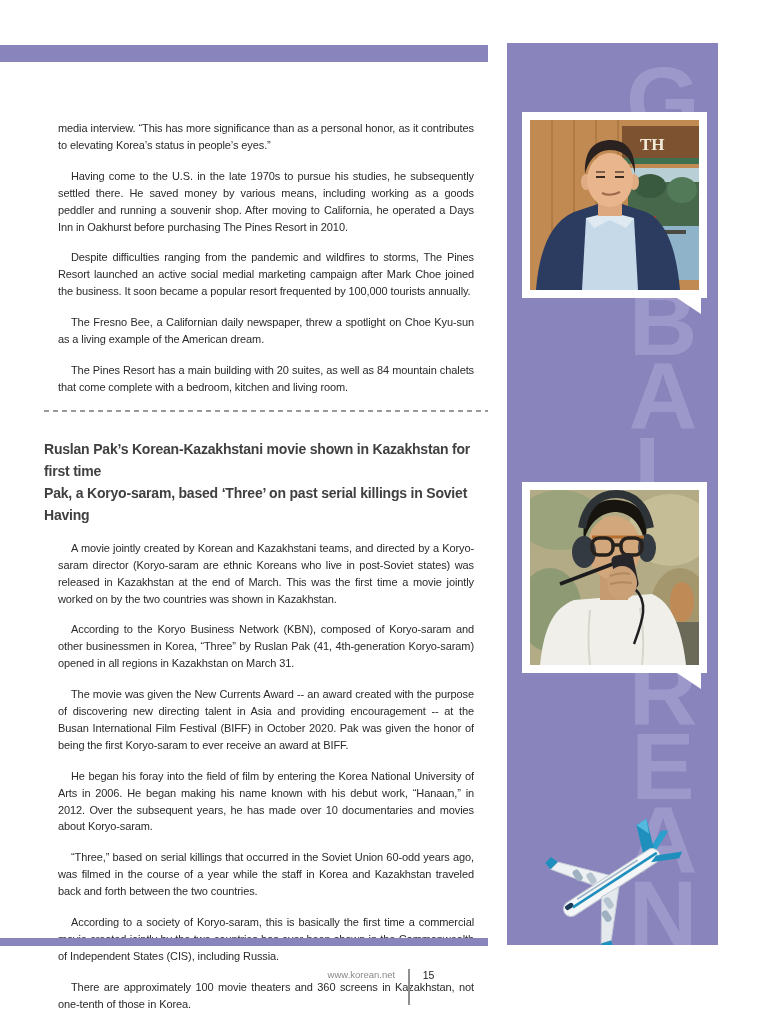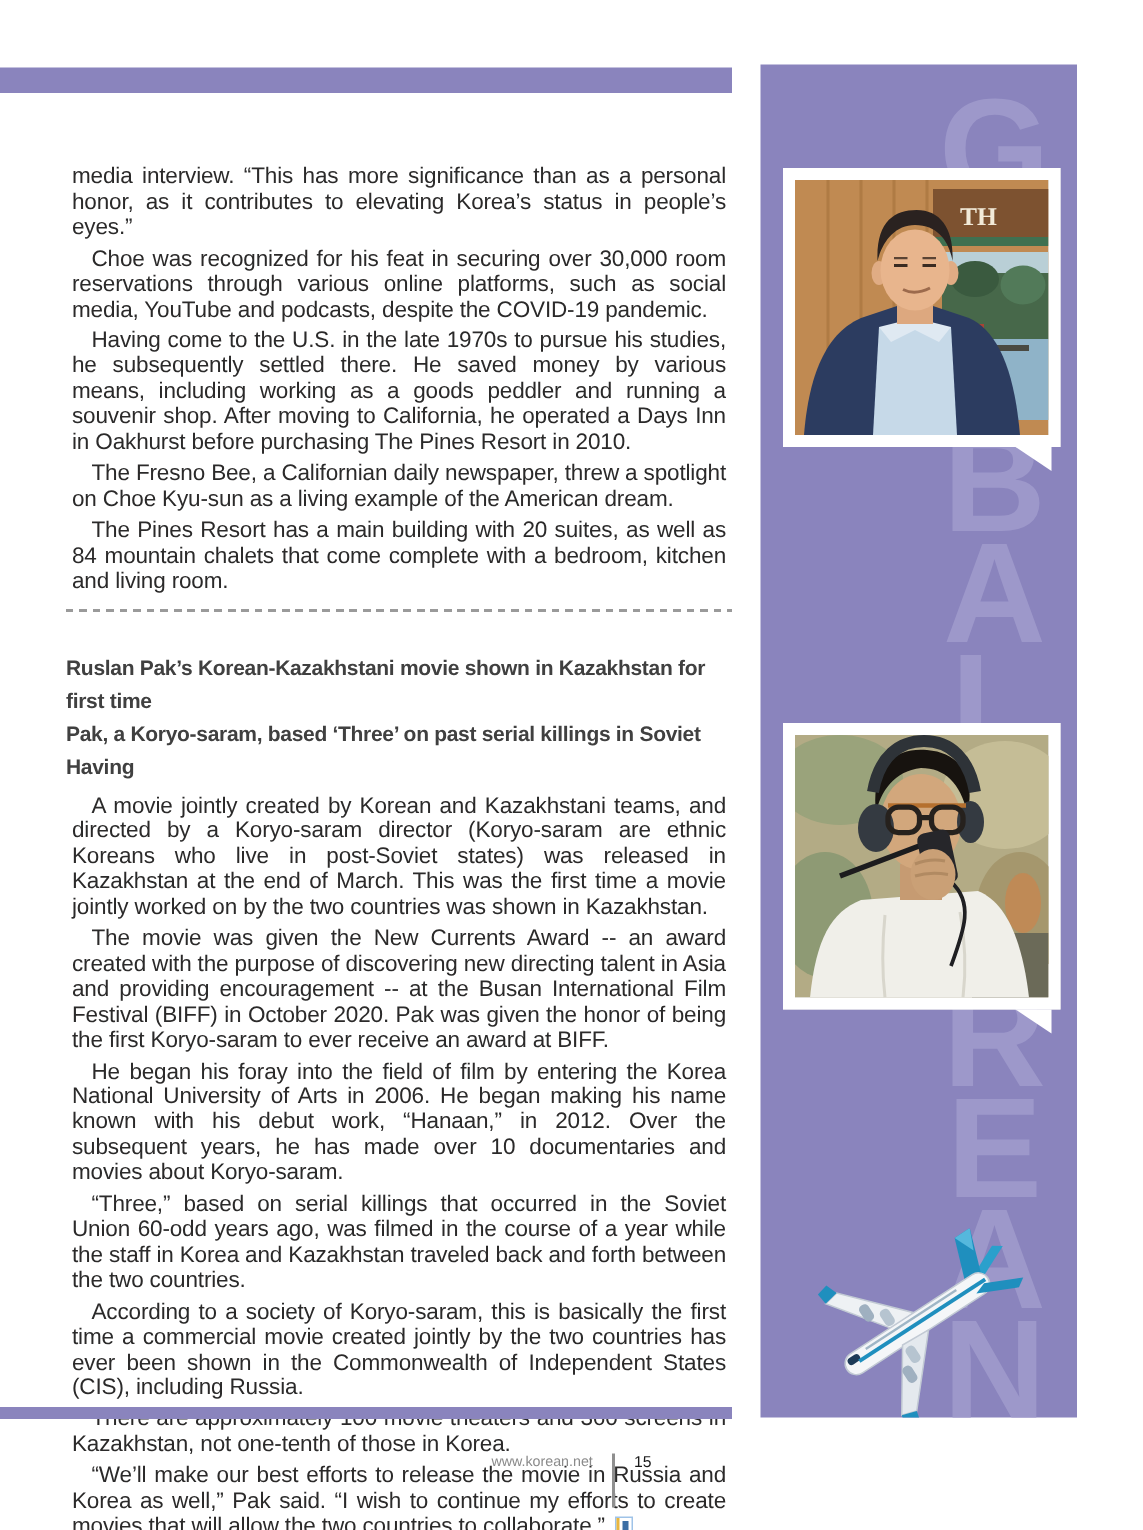--- a/index.html
+++ b/index.html
@@ -6,21 +6,21 @@
   body{
     width:762px;height:1020px;position:relative;background:#ffffff;overflow:hidden;
     font-family:"Liberation Sans", sans-serif;
   }
   .topbar{position:absolute;left:0;top:45px;width:488px;height:17px;background:#8a84bd;}
   .bottombar{position:absolute;left:0;top:938px;width:488px;height:8px;background:#8a84bd;}
 
   
   .content{position:absolute;left:44px;top:106px;width:444px;}
   .content p{
-    margin:4px;font-size:15px;line-height:16.9px;text-align:justify;color:#2b2a2a;
+    margin:14px;font-size:11px;line-height:16.9px;text-align:justify;color:#2b2a2a;
     letter-spacing:-0.1px;
   }
   .content p.indent{text-indent:13px;}
   .divider{height:2px;margin-top:9px;
     background:repeating-linear-gradient(90deg,#9a9a9a 0 5px,transparent 5px 9px);}
   .heading{
     margin-top:26px;font-size:14px;line-height:22px;font-weight:bold;color:#404040;
     letter-spacing:-0.2px;
   }
   .sec2{margin-top:8px;}
@@ -52,34 +52,35 @@
   .footer .rule{width:1.5px;height:36px;background:#8f8f8f;}
   .footer .pagenum{font-size:10.5px;font-weight:normal;color:#1a1a1a;line-height:12px;margin-left:13px;}
 </style>
 </head>
 <body>
 
 <div class="topbar"></div>
 
 <div class="content">
   <p>media interview. “This has more significance than as a personal honor, as it contributes to elevating Korea’s status in people’s eyes.”</p>
-  <p class="indent">Choe was recognized for his feat in securing over 30,000 room reservations through various online platforms, such as social media, YouTube and podcasts, despite the COVID-19 pandemic.</p>
   <p class="indent">Having come to the U.S. in the late 1970s to pursue his studies, he subsequently settled there. He saved money by various means, including working as a goods peddler and running a souvenir shop. After moving to California, he operated a Days Inn in Oakhurst before purchasing The Pines Resort in 2010.</p>
+  <p class="indent">Despite difficulties ranging from the pandemic and wildfires to storms, The Pines Resort launched an active social medial marketing campaign after Mark Choe joined the business. It soon became a popular resort frequented by 100,000 tourists annually.</p>
   <p class="indent">The Fresno Bee, a Californian daily newspaper, threw a spotlight on Choe Kyu-sun as a living example of the American dream.</p>
   <p class="indent">The Pines Resort has a main building with 20 suites, as well as 84 mountain chalets that come complete with a bedroom, kitchen and living room.</p>
 
   <div class="divider"></div>
 
   <div class="heading">
     <div>Ruslan Pak’s Korean-Kazakhstani movie shown in Kazakhstan for first time</div>
     <div>Pak, a Koryo-saram, based ‘Three’ on past serial killings in Soviet Having</div>
   </div>
 
   <div class="sec2">
     <p class="indent">A movie jointly created by Korean and Kazakhstani teams, and directed by a Koryo-saram director (Koryo-saram are ethnic Koreans who live in post-Soviet states) was released in Kazakhstan at the end of March. This was the first time a movie jointly worked on by the two countries was shown in Kazakhstan.</p>
+    <p class="indent">According to the Koryo Business Network (KBN), composed of Koryo-saram and other businessmen in Korea, “Three” by Ruslan Pak (41, 4th-generation Koryo-saram) opened in all regions in Kazakhstan on March 31.</p>
     <p class="indent">The movie was given the New Currents Award -- an award created with the purpose of discovering new directing talent in Asia and providing encouragement -- at the Busan International Film Festival (BIFF) in October 2020. Pak was given the honor of being the first Koryo-saram to ever receive an award at BIFF.</p>
     <p class="indent">He began his foray into the field of film by entering the Korea National University of Arts in 2006. He began making his name known with his debut work, “Hanaan,” in 2012. Over the subsequent years, he has made over 10 documentaries and movies about Koryo-saram.</p>
     <p class="indent">“Three,” based on serial killings that occurred in the Soviet Union 60-odd years ago, was filmed in the course of a year while the staff in Korea and Kazakhstan traveled back and forth between the two countries.</p>
     <p class="indent">According to a society of Koryo-saram, this is basically the first time a commercial movie created jointly by the two countries has ever been shown in the Commonwealth of Independent States (CIS), including Russia.</p>
     <p class="indent">There are approximately 100 movie theaters and 360 screens in Kazakhstan, not one-tenth of those in Korea.</p>
     <p class="indent">
       <span>“We’ll make our best efforts to release the movie in Russia and Korea as well,” Pak said. “I wish to continue my efforts to create movies that will allow the two countries to collaborate.”</span>
       <span class="endmark"><i></i><b></b></span>
     </p>
   </div>

